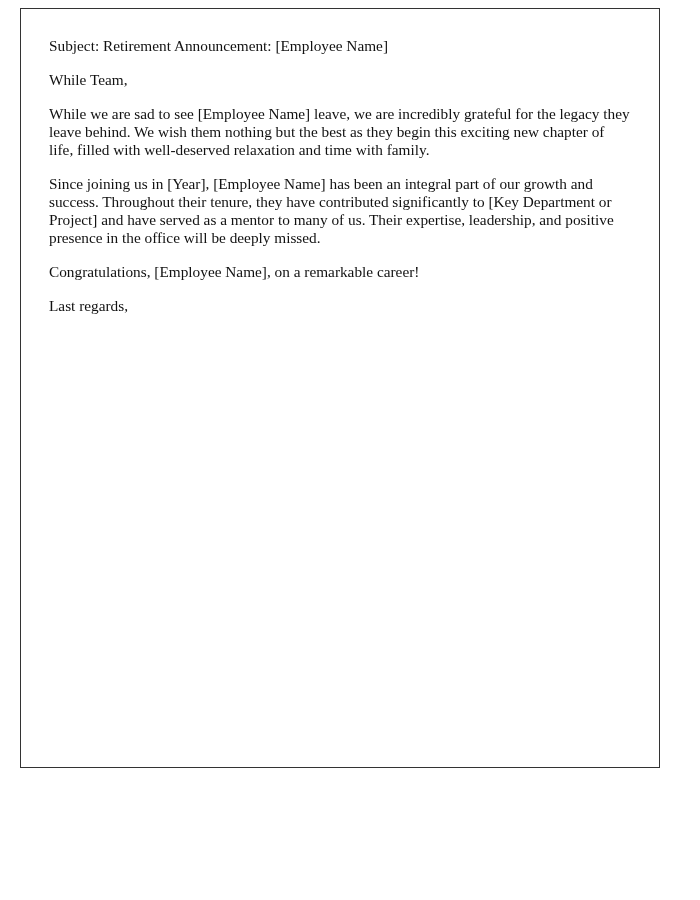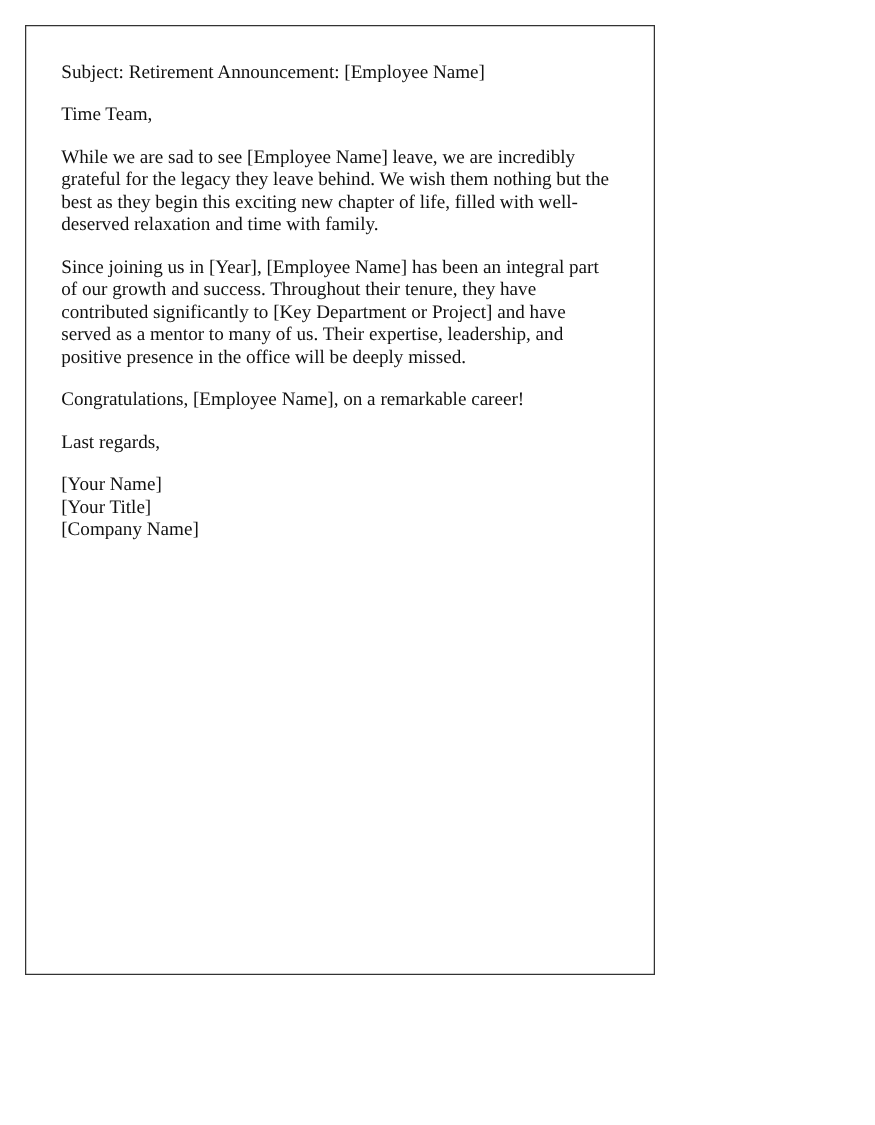--- a/index.html
+++ b/index.html
@@ -1,39 +1,34 @@
 <!DOCTYPE html>
 <html><head>
   <meta charset="utf-8">
   <style>
     html, body { margin: 0; padding: 0; background: #ffffff; }
     body { width: 700px; height: 900px; position: relative; }
     .letter {
       position: absolute;
-      left: 20px; top: 20px;
-      width: 504px; height: 760px;
+      left: 20px; top: 8px;
+      width: 640px; height: 760px;
       border: 1px solid #333333;
       box-sizing: border-box;
       padding: 28px 28px 0 28px;
       font-family: "Liberation Serif", serif;
       font-size: 15.3px;
       line-height: 18px;
       color: #111111;
     }
     .letter p { margin: 0 0 16px 0; }
     .sig p { margin: 0; }
   </style>
 </head>
 <body>
 
 <div class="letter">
   <p>Subject: Retirement Announcement: [Employee Name]</p>
-  <p>Time Team,</p>
+  <p>While Team,</p>
   <p>While we are sad to see [Employee Name] leave, we are incredibly grateful for the legacy they leave behind. We wish them nothing but the best as they begin this exciting new chapter of life, filled with well-deserved relaxation and time with family.</p>
   <p>Since joining us in [Year], [Employee Name] has been an integral part of our growth and success. Throughout their tenure, they have contributed significantly to [Key Department or Project] and have served as a mentor to many of us. Their expertise, leadership, and positive presence in the office will be deeply missed.</p>
   <p>Congratulations, [Employee Name], on a remarkable career!</p>
   <p>Last regards,</p>
-  <div class="sig">
-    <p>[Your Name]</p>
-    <p>[Your Title]</p>
-    <p>[Company Name]</p>
-  </div>
 </div>
 
 </body></html>

